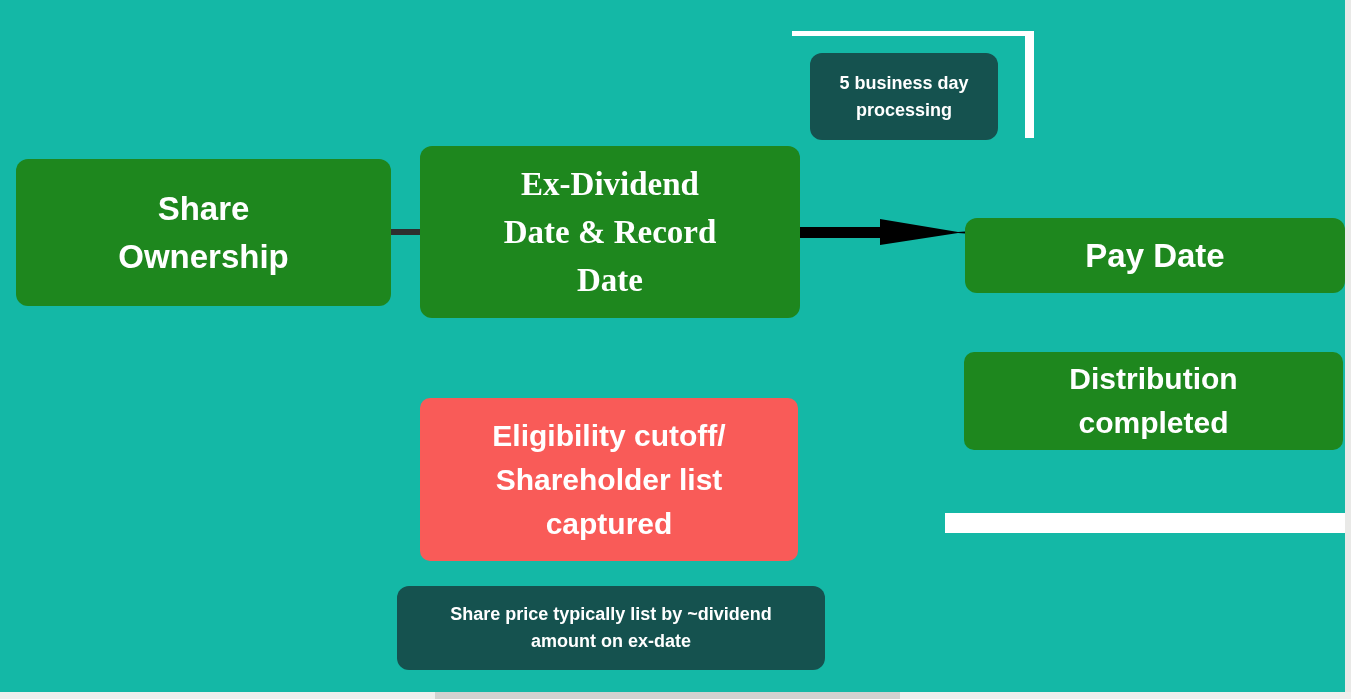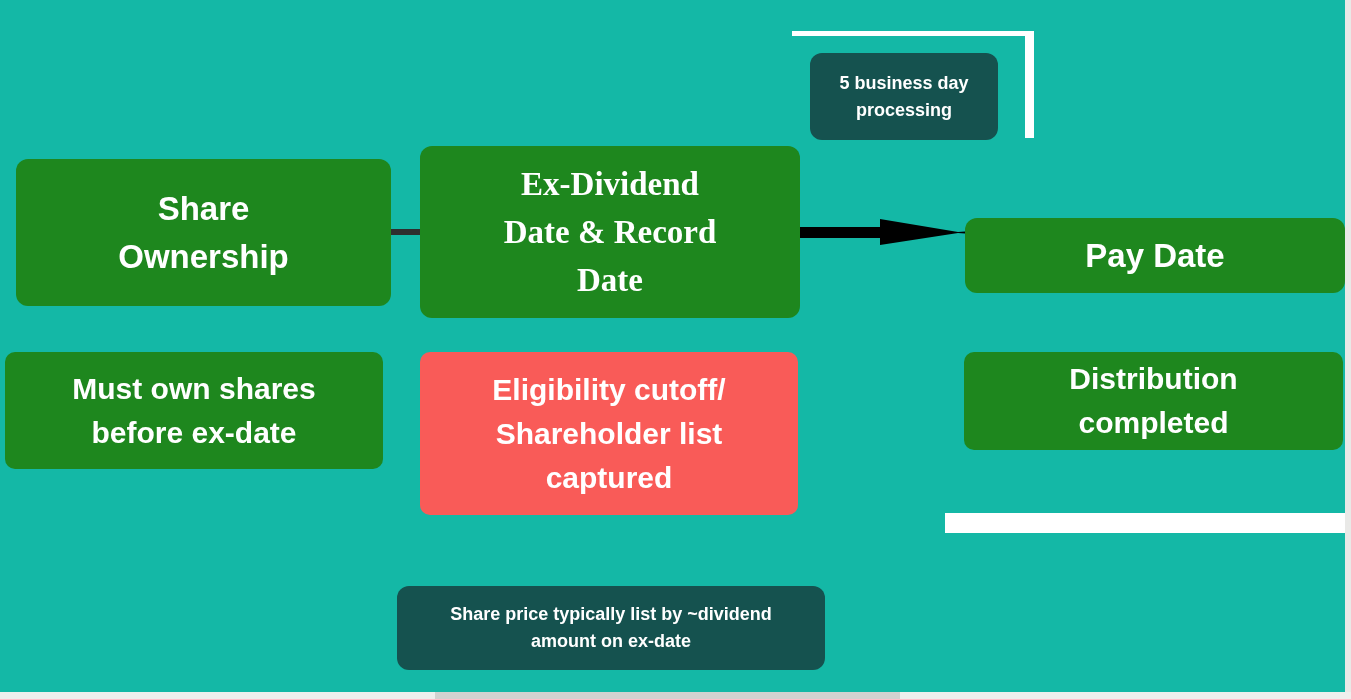--- a/index.html
+++ b/index.html
@@ -13,21 +13,21 @@
 
   .node {
     position: absolute;
     display: flex; align-items: center; justify-content: center;
     text-align: center;
     color: #ffffff;
     white-space: pre-line;
     box-sizing: border-box;
   }
   .green { background: #1e871e; }
-  .red   { background: #f95b58; }
+  .red   { background: #f95b58; margin-top: 46px; }
   .teal  { background: #15524f; }
 
   .main-node   { font-size: 33px; font-weight: 700; line-height: 48px; border-radius: 12px; }
   .detail-node { font-size: 30px; font-weight: 700; line-height: 44px; border-radius: 10px; }
   .note-node   { font-size: 18px; font-weight: 700; line-height: 27px; border-radius: 12px; }
 
   #node-share-ownership   { left: 16px;  top: 159px; width: 375px; height: 147px; }
   #node-ex-dividend       { left: 420px; top: 146px; width: 380px; height: 172px; font-family: Liberation Serif, serif; }
   #node-pay-date          { left: 965px; top: 178px; width: 380px; height: 75px; margin-top: 40px;  }
   #node-must-own          { left: 5px;   top: 352px; width: 378px; height: 117px; }
@@ -89,22 +89,20 @@
   <div id="node-ex-dividend" class="node green main-node">Ex-Dividend
 Date &amp; Record
 Date</div>
 
   <svg class="flow-arrow" viewBox="0 0 170 38" xmlns="http://www.w3.org/2000/svg">
     <polygon fill="#000000" points="2,14 82,14 82,6 160,19 167,18.5 167,20.5 160,20 82,32 82,25 2,25"></polygon>
   </svg>
 
   <div id="node-pay-date" class="node green main-node">Pay Date</div>
 
-  <div id="node-must-own" class="node green detail-node">Must own shares
-before ex-date</div>
 
   <div id="node-eligibility" class="node red detail-node">Eligibility cutoff/
 Shareholder list
 captured</div>
 
   <div id="node-distribution" class="node green detail-node">Distribution
 completed</div>
 
   <div class="white-strip"></div>
 

